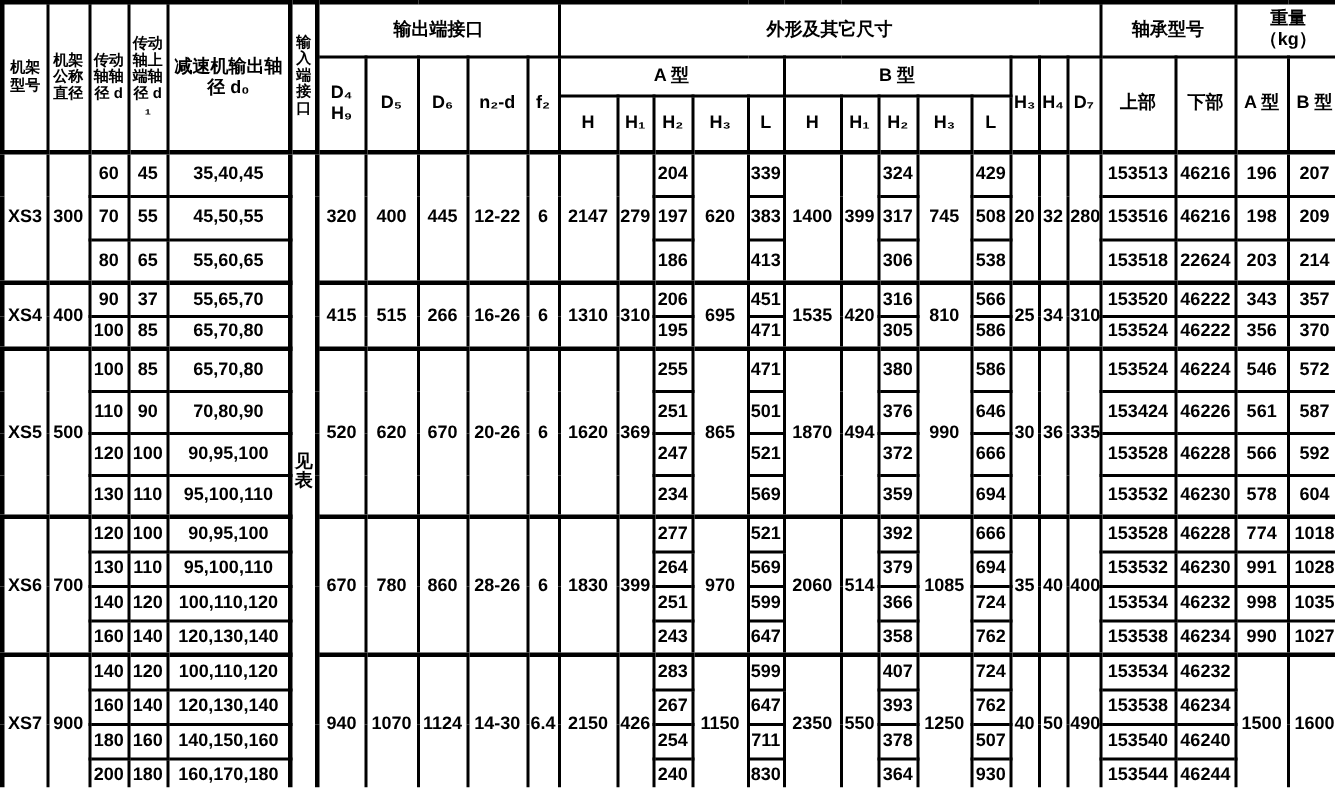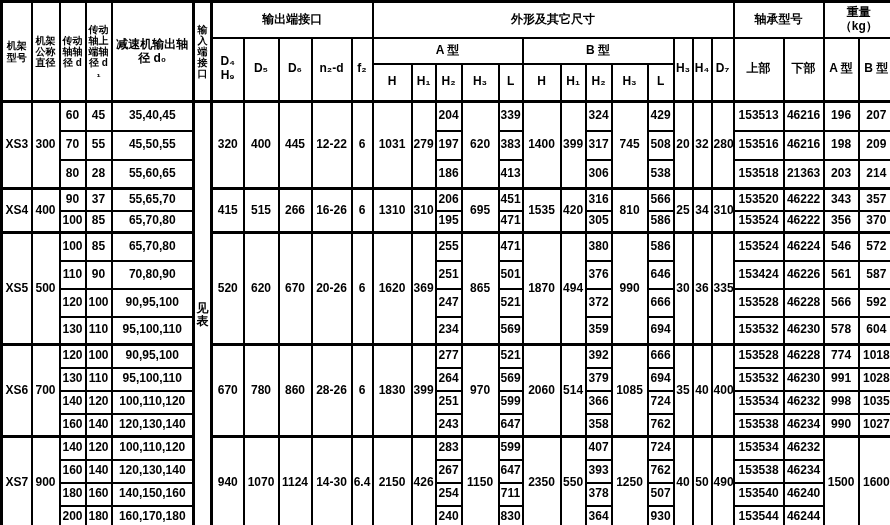--- a/index.html
+++ b/index.html
@@ -14,21 +14,21 @@
   }
   th, td {
     border: 2px solid #000; padding: 0 1px;
     text-align: center; vertical-align: middle;
     font-size: 12px; line-height: 1.15; overflow: hidden;
   }
   th { font-weight: 700; word-break: break-all; }
   td { font-weight: 700; white-space: nowrap; }
   .hs { font-size: 10px; line-height: 1.18; }
   .v  { word-break: break-all; white-space: normal; line-height: 1.12; }
-  .vcol { border-left-width: 3px; border-right-width: 3px; }
+  .vcol { border-left-width: 3px; border-right-width: 3px; font-family: Liberation Mono, monospace; }
   .pre { white-space: pre-line; }
   tr.gs td { border-top-width: 3px; }
   thead tr.h1 { height: 36px; }
   thead tr.h2 { height: 26px; }
   thead tr.h3 { height: 38px; }
 </style>
 </head>
 <body>
 
 <div class="page">
@@ -113,21 +113,21 @@
           <td rowspan="3">300</td>
           <td>60</td>
           <td>45</td>
           <td>35,40,45</td>
           <td rowspan="17" class="v vcol">见表</td>
           <td rowspan="3">320</td>
           <td rowspan="3">400</td>
           <td rowspan="3">445</td>
           <td rowspan="3">12-22</td>
           <td rowspan="3">6</td>
-          <td rowspan="3">1031</td>
+          <td rowspan="3">2147</td>
           <td rowspan="3">279</td>
           <td>204</td>
           <td rowspan="3">620</td>
           <td>339</td>
           <td rowspan="3">1400</td>
           <td rowspan="3">399</td>
           <td>324</td>
           <td rowspan="3">745</td>
           <td>429</td>
           <td rowspan="3">20</td>
@@ -146,28 +146,28 @@
           <td>383</td>
           <td>317</td>
           <td>508</td>
           <td>153516</td>
           <td>46216</td>
           <td>198</td>
           <td>209</td>
         </tr>
         <tr style="height: 29px;">
           <td>80</td>
-          <td>28</td>
+          <td>65</td>
           <td>55,60,65</td>
           <td>186</td>
           <td>413</td>
           <td>306</td>
           <td>538</td>
           <td>153518</td>
-          <td>21363</td>
+          <td>22624</td>
           <td>203</td>
           <td>214</td>
         </tr>
         <tr class="gs" style="height: 22px;">
           <td rowspan="2">XS4</td>
           <td rowspan="2">400</td>
           <td>90</td>
           <td>37</td>
           <td>55,65,70</td>
           <td rowspan="2">415</td>

